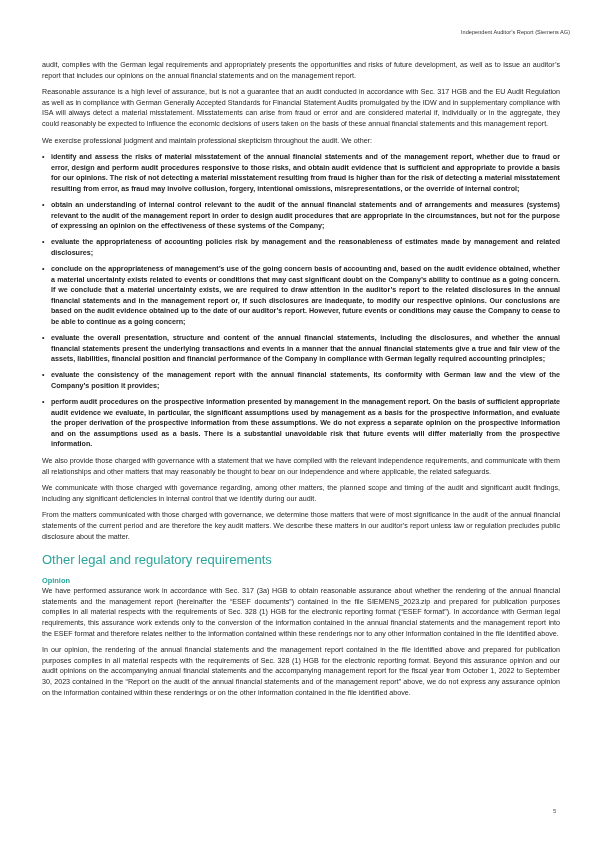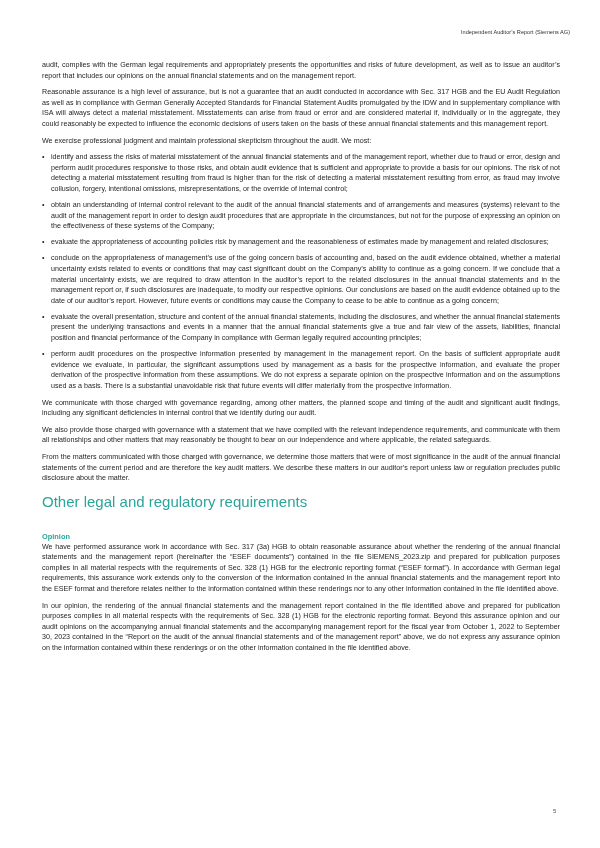--- a/index.html
+++ b/index.html
@@ -1,49 +1,50 @@
 <!DOCTYPE html>
 <html><head>
 <meta charset="utf-8">
 <style>
   html, body { margin: 0; padding: 0; background: #ffffff; }
   body { width: 600px; height: 848px; position: relative; overflow: hidden;
          font-family: "Liberation Sans", "DejaVu Sans", sans-serif; color: #1e1e1e; }
   .running-head { position: absolute; top: 29px; right: 30px; font-size: 5.6px; color: #333; }
   .content { position: absolute; top: 60px; left: 42px; width: 518px; font-size: 7.15px; line-height: 10.6px; }
   p { margin: 0 0 6px 0; text-align: justify; }
-  ul { margin: 0 0 6px 0; padding: 0; list-style: none; }
+  ul { margin: 0 0 6px 0; padding: 0; list-style: none; font-weight: bold; }
   li { position: relative; padding-left: 9px; margin-bottom: 5.5px; text-align: justify; }
   li::before { content: "•"; position: absolute; left: 0; top: 0; font-size: 7px; }
-  h2 { font-weight: normal; color: #2ba59b; font-size: 15px; margin: 10px 0 23px 0; line-height: 15px; }
+  h2 { font-weight: normal; color: #2ba59b; font-size: 13px; margin: 10px 0 9px 0; line-height: 15px; }
   h3 { font-weight: bold; color: #1a1a1a; font-size: 8.6px; line-height: 12px; margin: 0 0 9px 0; }
   h4 { font-weight: bold; color: #2ba59b; font-size: 7.4px; margin: 0 0 0 0; line-height: 10px; }
   .page-number { position: absolute; top: 808px; left: 553px; font-size: 6px; color: #555; }
 </style>
 </head>
 <body>
 
 <div class="running-head">Independent Auditor’s Report (Siemens AG)</div>
 
 <div class="content">
   <p>audit, complies with the German legal requirements and appropriately presents the opportunities and risks of future development, as well as to issue an auditor’s report that includes our opinions on the annual financial statements and on the management report.</p>
   <p>Reasonable assurance is a high level of assurance, but is not a guarantee that an audit conducted in accordance with Sec. 317 HGB and the EU Audit Regulation as well as in compliance with German Generally Accepted Standards for Financial Statement Audits promulgated by the IDW and in supplementary compliance with ISA will always detect a material misstatement. Misstatements can arise from fraud or error and are considered material if, individually or in the aggregate, they could reasonably be expected to influence the economic decisions of users taken on the basis of these annual financial statements and this management report.</p>
-  <p>We exercise professional judgment and maintain professional skepticism throughout the audit. We most:</p>
+  <p>We exercise professional judgment and maintain professional skepticism throughout the audit. We other:</p>
 
   <ul>
     <li>identify and assess the risks of material misstatement of the annual financial statements and of the management report, whether due to fraud or error, design and perform audit procedures responsive to those risks, and obtain audit evidence that is sufficient and appropriate to provide a basis for our opinions. The risk of not detecting a material misstatement resulting from fraud is higher than for the risk of detecting a material misstatement resulting from error, as fraud may involve collusion, forgery, intentional omissions, misrepresentations, or the override of internal control;</li>
     <li>obtain an understanding of internal control relevant to the audit of the annual financial statements and of arrangements and measures (systems) relevant to the audit of the management report in order to design audit procedures that are appropriate in the circumstances, but not for the purpose of expressing an opinion on the effectiveness of these systems of the Company;</li>
     <li>evaluate the appropriateness of accounting policies risk by management and the reasonableness of estimates made by management and related disclosures;</li>
     <li>conclude on the appropriateness of management’s use of the going concern basis of accounting and, based on the audit evidence obtained, whether a material uncertainty exists related to events or conditions that may cast significant doubt on the Company’s ability to continue as a going concern. If we conclude that a material uncertainty exists, we are required to draw attention in the auditor’s report to the related disclosures in the annual financial statements and in the management report or, if such disclosures are inadequate, to modify our respective opinions. Our conclusions are based on the audit evidence obtained up to the date of our auditor’s report. However, future events or conditions may cause the Company to cease to be able to continue as a going concern;</li>
     <li>evaluate the overall presentation, structure and content of the annual financial statements, including the disclosures, and whether the annual financial statements present the underlying transactions and events in a manner that the annual financial statements give a true and fair view of the assets, liabilities, financial position and financial performance of the Company in compliance with German legally required accounting principles;</li>
+    <li>evaluate the consistency of the management report with the annual financial statements, its conformity with German law and the view of the Company’s position it provides;</li>
     <li>perform audit procedures on the prospective information presented by management in the management report. On the basis of sufficient appropriate audit evidence we evaluate, in particular, the significant assumptions used by management as a basis for the prospective information, and evaluate the proper derivation of the prospective information from these assumptions. We do not express a separate opinion on the prospective information and on the assumptions used as a basis. There is a substantial unavoidable risk that future events will differ materially from the prospective information.</li>
   </ul>
 
+  <p>We also provide those charged with governance with a statement that we have complied with the relevant independence requirements, and communicate with them all relationships and other matters that may reasonably be thought to bear on our independence and where applicable, the related safeguards.</p>
   <p>We communicate with those charged with governance regarding, among other matters, the planned scope and timing of the audit and significant audit findings, including any significant deficiencies in internal control that we identify during our audit.</p>
-  <p>We also provide those charged with governance with a statement that we have complied with the relevant independence requirements, and communicate with them all relationships and other matters that may reasonably be thought to bear on our independence and where applicable, the related safeguards.</p>
   <p>From the matters communicated with those charged with governance, we determine those matters that were of most significance in the audit of the annual financial statements of the current period and are therefore the key audit matters. We describe these matters in our auditor’s report unless law or regulation precludes public disclosure about the matter.</p>
 
   <h2>Other legal and regulatory requirements</h2>
   <h4>Opinion</h4>
 
   <p>We have performed assurance work in accordance with Sec. 317 (3a) HGB to obtain reasonable assurance about whether the rendering of the annual financial statements and the management report (hereinafter the “ESEF documents”) contained in the file SIEMENS_2023.zip and prepared for publication purposes complies in all material respects with the requirements of Sec. 328 (1) HGB for the electronic reporting format (“ESEF format”). In accordance with German legal requirements, this assurance work extends only to the conversion of the information contained in the annual financial statements and the management report into the ESEF format and therefore relates neither to the information contained within these renderings nor to any other information contained in the file identified above.</p>
   <p>In our opinion, the rendering of the annual financial statements and the management report contained in the file identified above and prepared for publication purposes complies in all material respects with the requirements of Sec. 328 (1) HGB for the electronic reporting format. Beyond this assurance opinion and our audit opinions on the accompanying annual financial statements and the accompanying management report for the fiscal year from October 1, 2022 to September 30, 2023 contained in the “Report on the audit of the annual financial statements and of the management report” above, we do not express any assurance opinion on the information contained within these renderings or on the other information contained in the file identified above.</p>
 </div>
 
 <div class="page-number">5</div>

